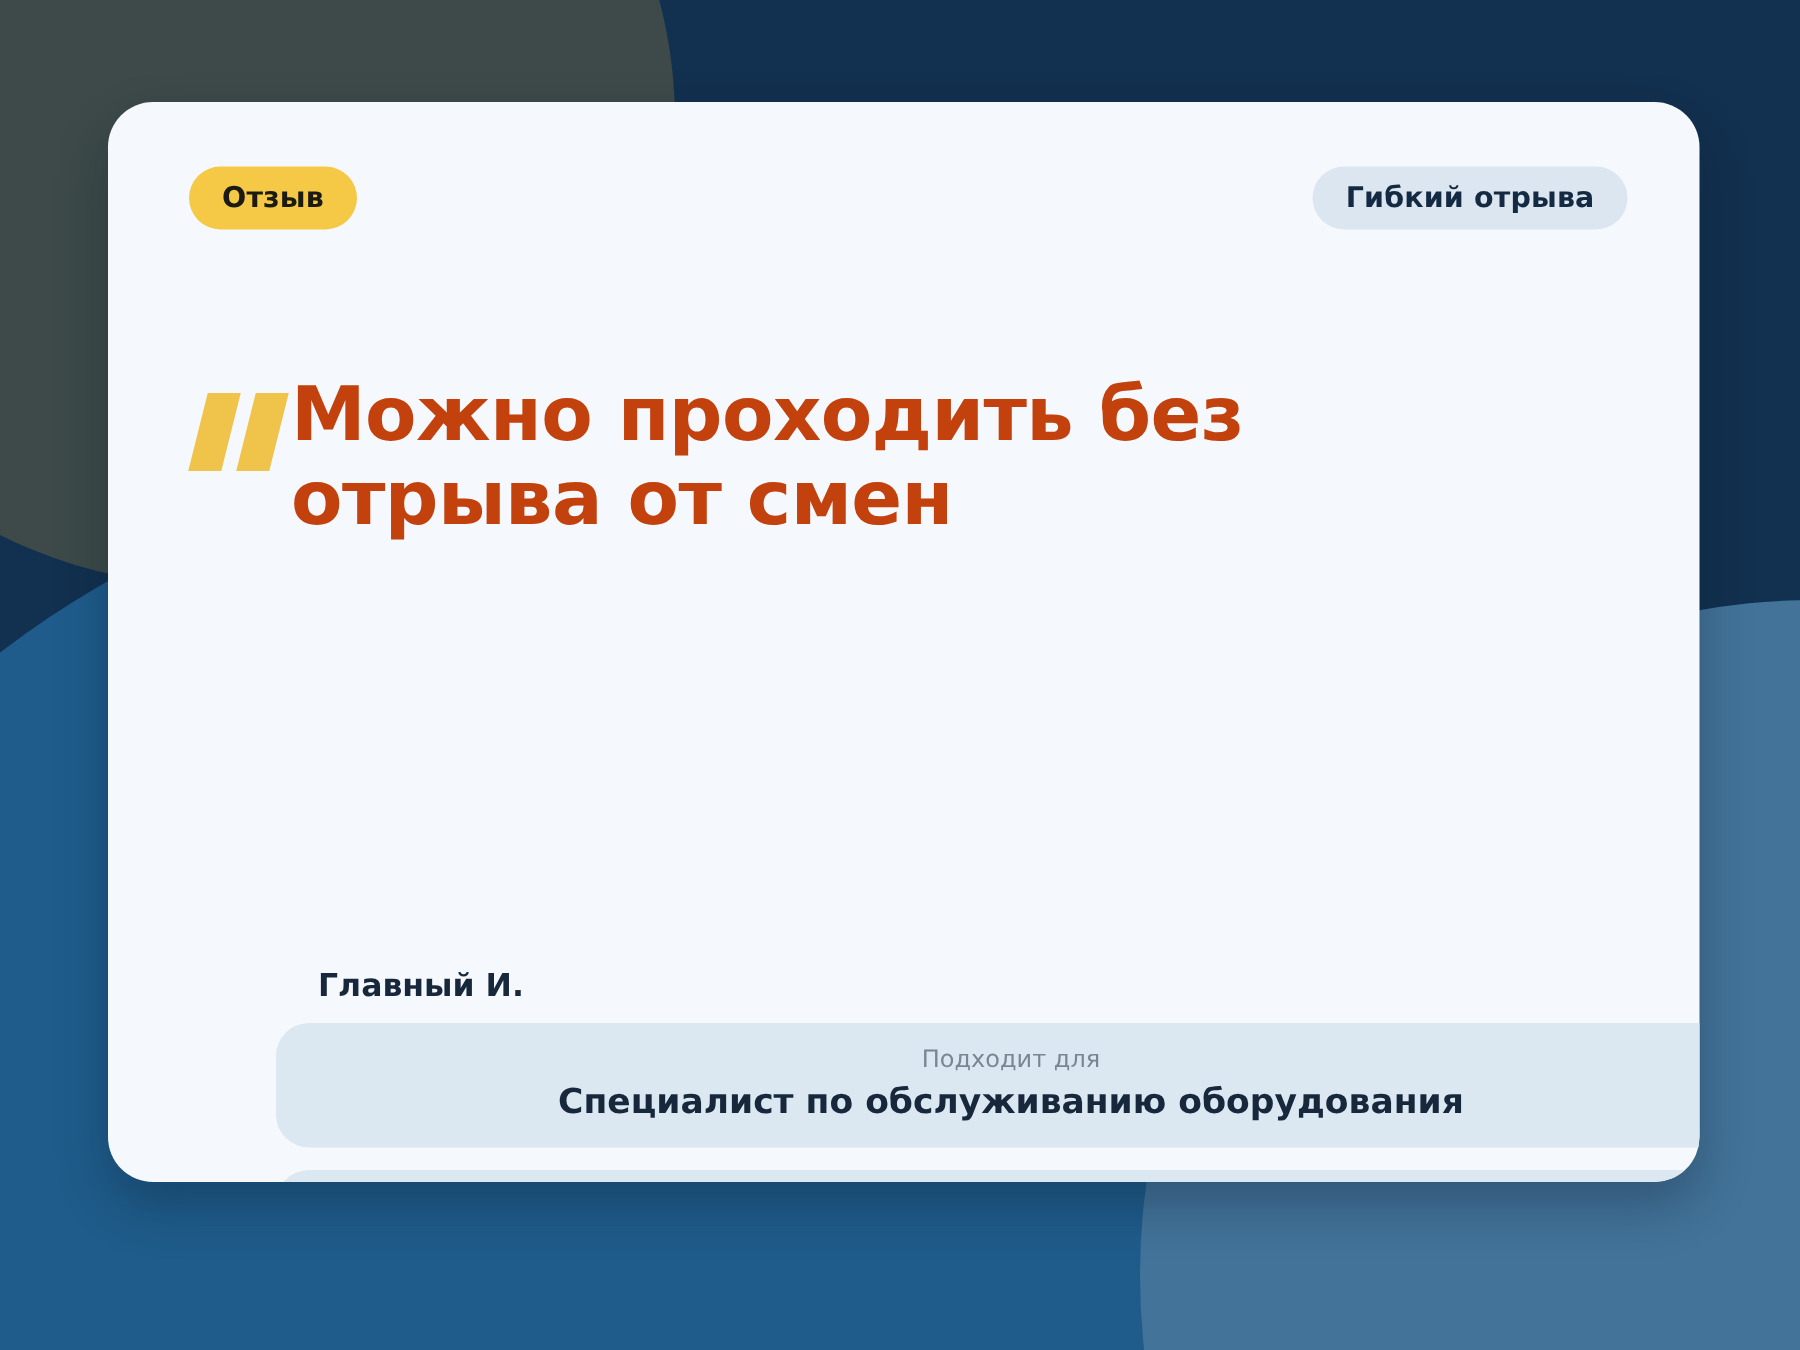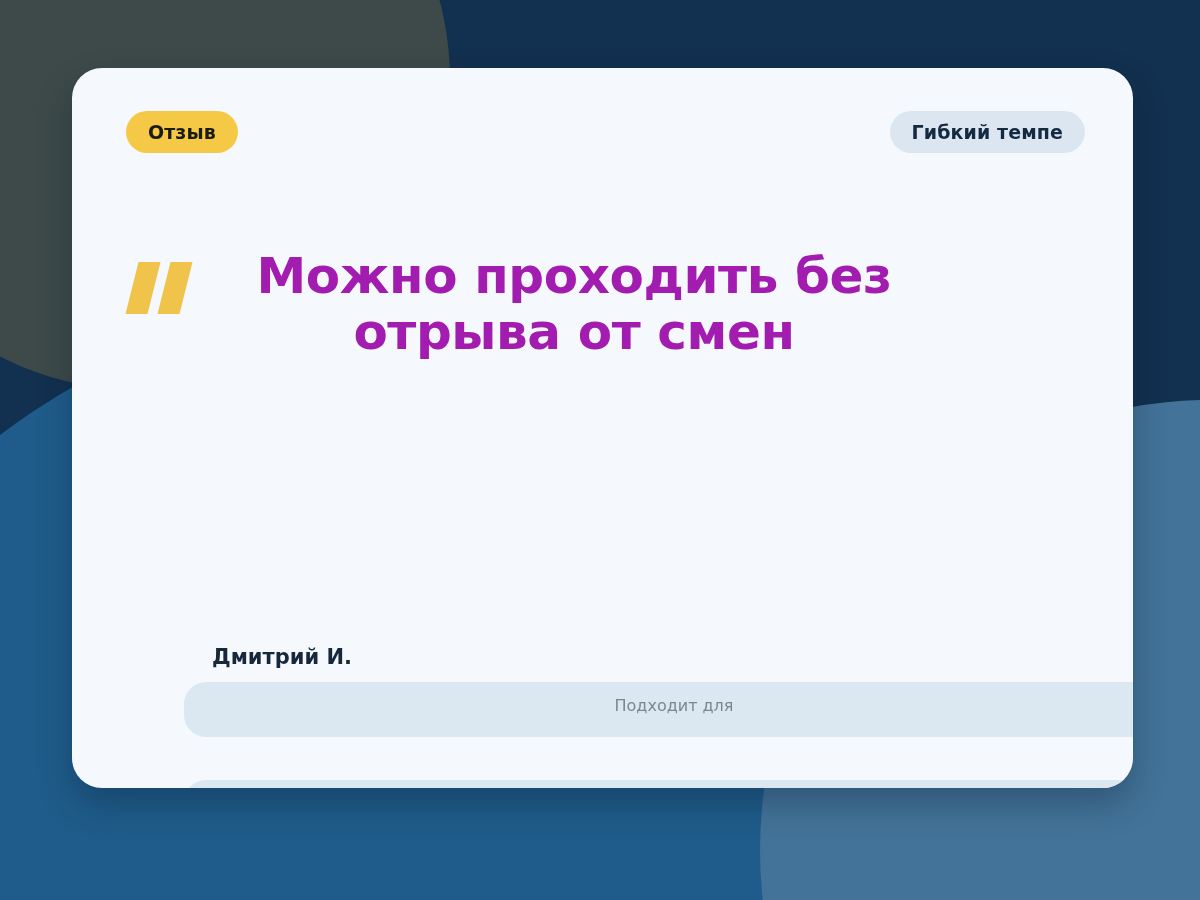--- a/index.html
+++ b/index.html
@@ -124,25 +124,24 @@
     background: #f0c34a;
     transform: skewX(-14deg);
   }
   .quote-mark span.q1 { left: 6px; }
   .quote-mark span.q2 { left: 38px; }
 
   .headline {
     font-size: 50px;
     line-height: 1.12;
     font-weight: bold;
-    color: #a21caf;
+    color: #c2410c;
     letter-spacing: -0.4px;
     margin: 0;
     max-width: 760px;
-    text-align: center;
   }
 
   
   .body-text {
     position: absolute;
     left: 116px;
     top: 330px;
     right: 60px;
     font-size: 26px;
     line-height: 1.30;
@@ -194,36 +193,37 @@
 <div class="stage">
 
   <div class="bg-shape shape-slate"></div>
   <div class="bg-shape shape-blue"></div>
   <div class="bg-shape shape-steel"></div>
 
   <div class="card">
 
     <div class="badge-row">
       <div class="badge badge-primary">Отзыв</div>
-      <div class="badge badge-secondary">Гибкий темпе</div>
+      <div class="badge badge-secondary">Гибкий отрыва</div>
     </div>
 
     <div class="headline-wrap">
       <div class="quote-mark">
         <span class="q1"></span>
         <span class="q2"></span>
       </div>
       <h1 class="headline">Можно проходить без отрыва от смен</h1>
     </div>
 
 
-    <div class="author">Дмитрий И.</div>
+    <div class="author">Главный И.</div>
 
     <div class="info-card info-card-1">
       <p class="info-label">Подходит для</p>
+      <p class="info-value">Специалист по обслуживанию оборудования</p>
     </div>
 
     <div class="info-card info-card-2">
       <p class="info-label">Подходит</p>
       <p class="info-value">Электрослесарь-монтажник подземного горнопроходческого оборудования</p>
     </div>
 
   </div>
 </div>
 

